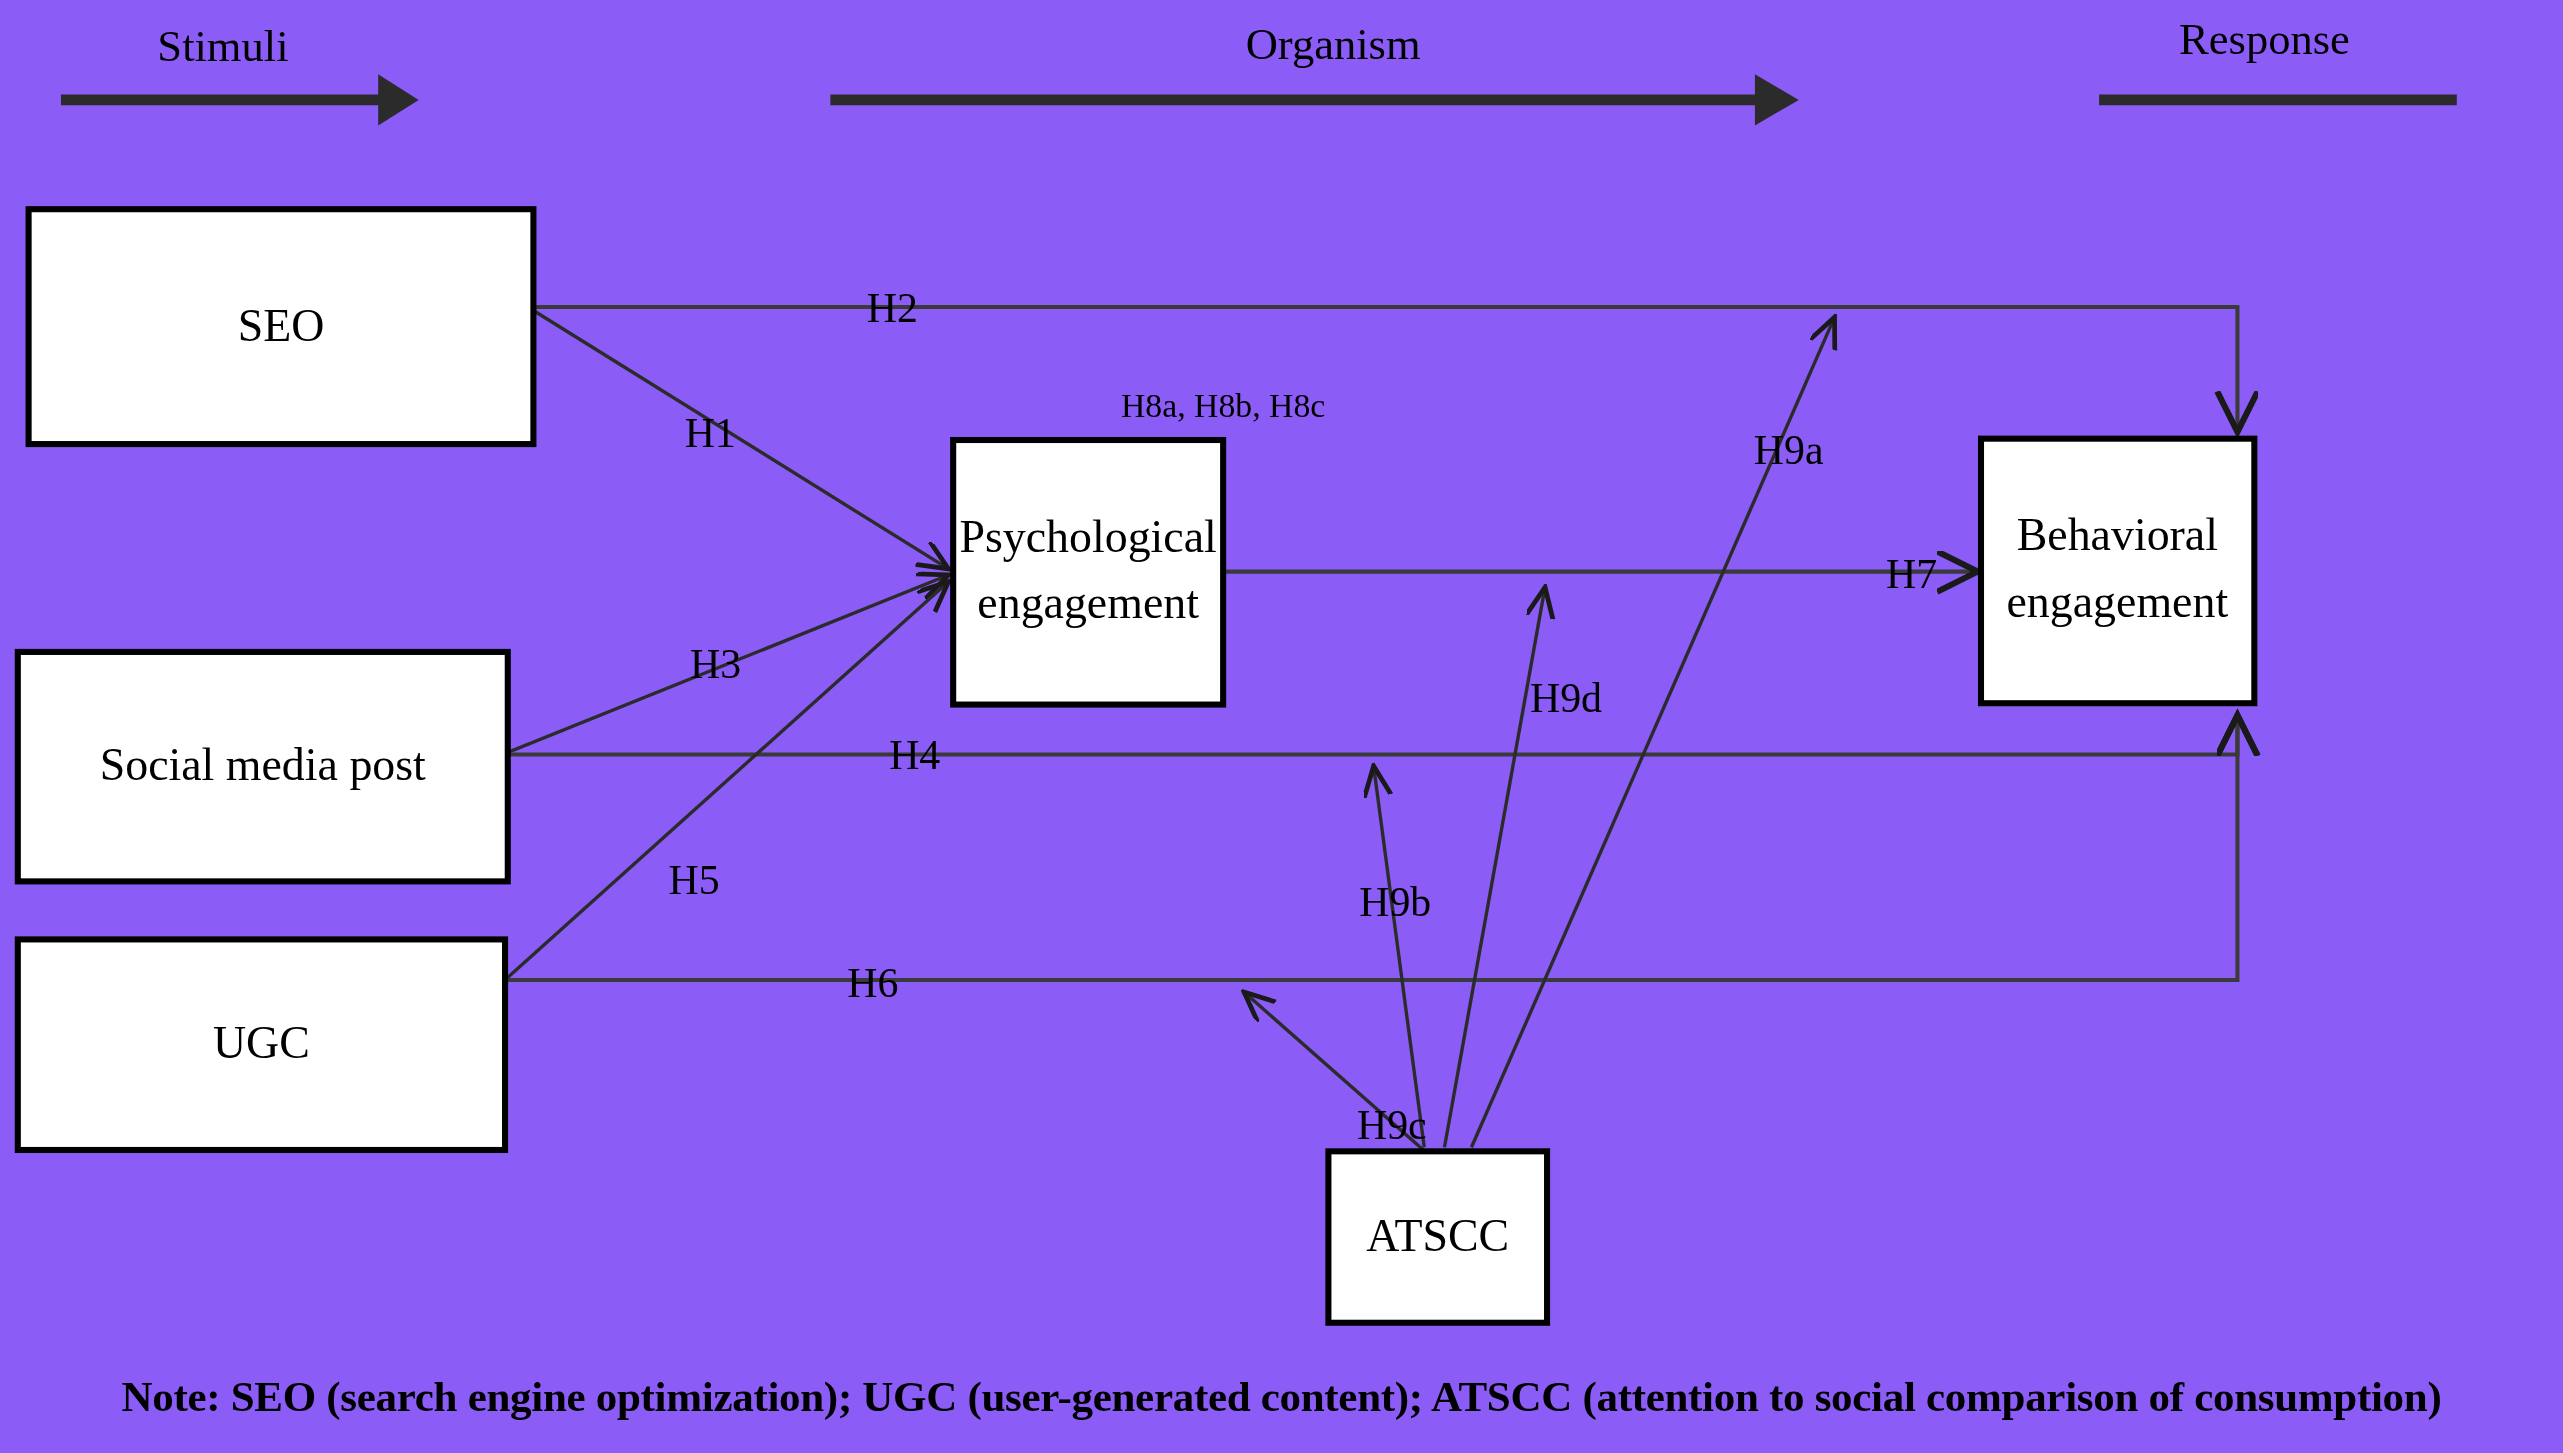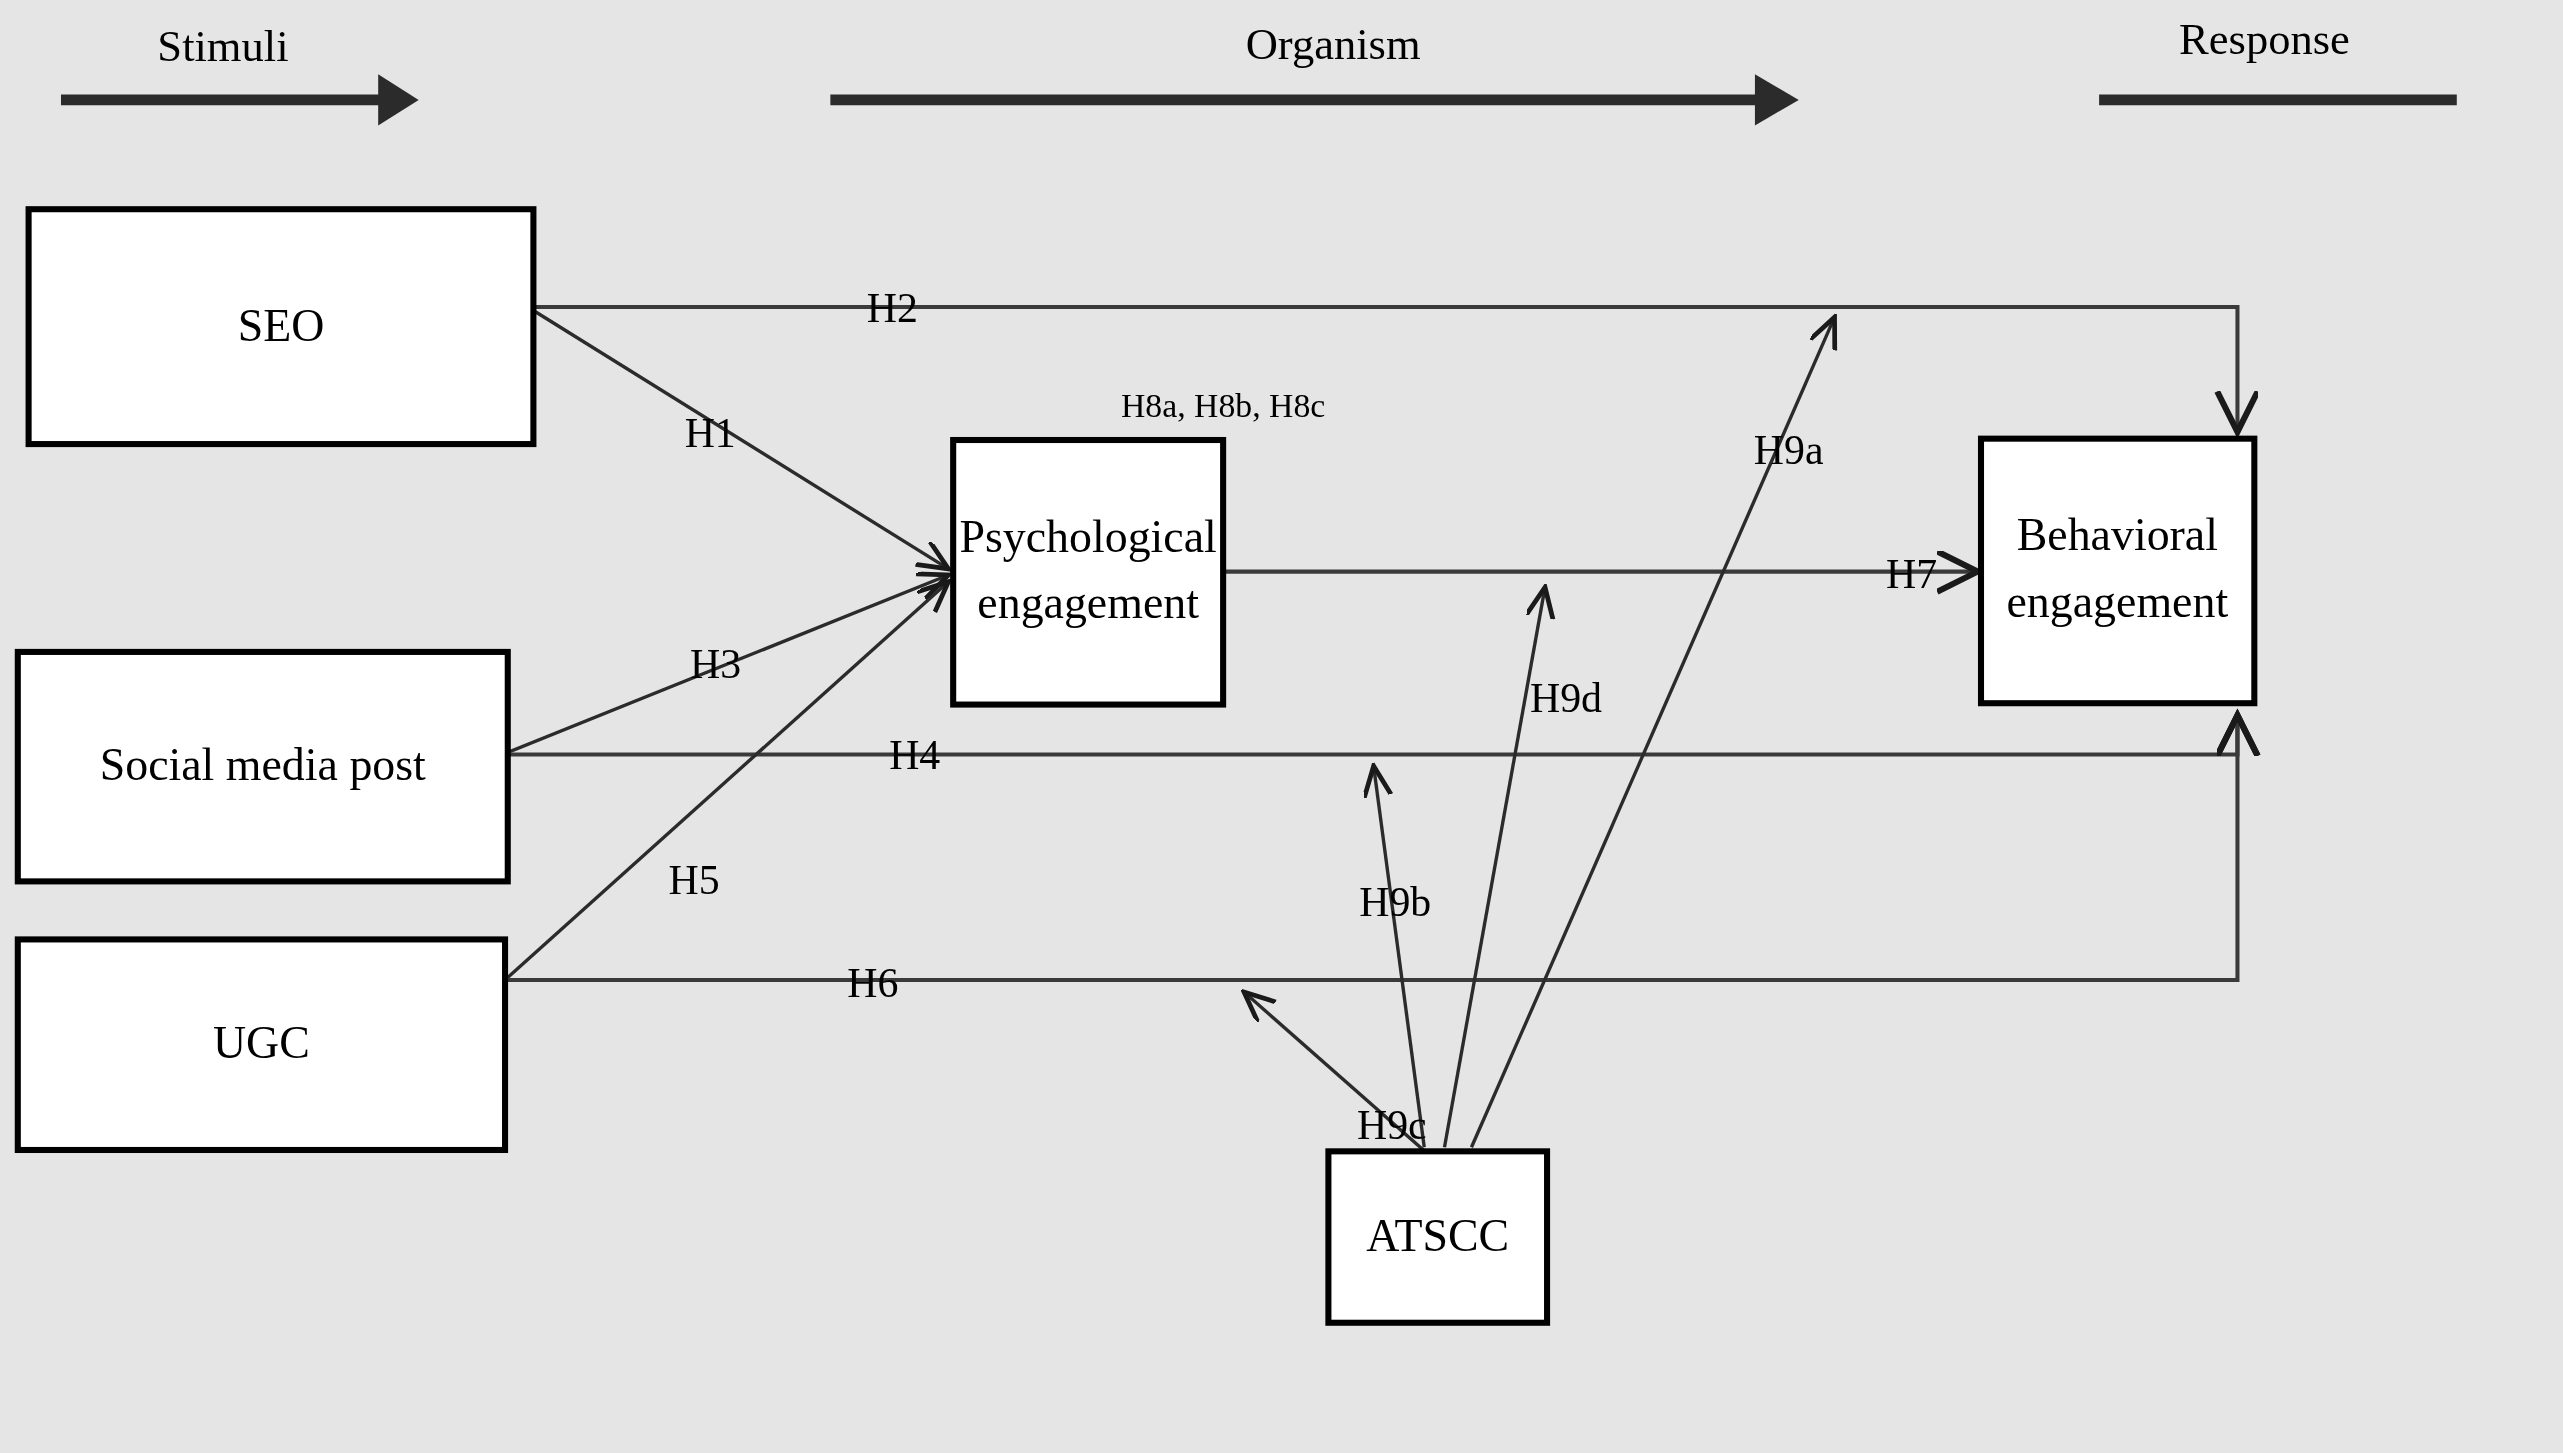--- a/index.html
+++ b/index.html
@@ -9,21 +9,21 @@
     background: #ffffff;
   }
   body {
     font-family: "Liberation Serif", "DejaVu Serif", serif;
     color: #000000;
   }
   #diagram-root {
     position: relative;
     width: 2563px;
     height: 1453px;
-    background: #e5e5e5;
+    background: #8b5cf6;
     overflow: hidden;
   }
   svg#model-svg {
     position: absolute;
     top: 0;
     left: 0;
     width: 2563px;
     height: 1453px;
   }
   .box-rect {
@@ -180,15 +180,16 @@
     <text class="hyp-label" x="1293" y="1478">H6</text>
     <text class="hyp-label" x="2832" y="872">H7</text>
     <text class="hyp-label-small" x="1812" y="618">H8a, H8b, H8c</text>
     <text class="hyp-label" x="2650" y="688">H9a</text>
     <text class="hyp-label" x="2067" y="1357">H9b</text>
     <text class="hyp-label" x="2062" y="1688">H9c</text>
     <text class="hyp-label" x="2320" y="1055">H9d</text>
 
   </svg>
 
+  <div class="note-text">Note: SEO (search engine optimization); UGC (user-generated content); ATSCC (attention to social comparison of consumption)</div>
 
 </div>
 
 
 </body></html>

